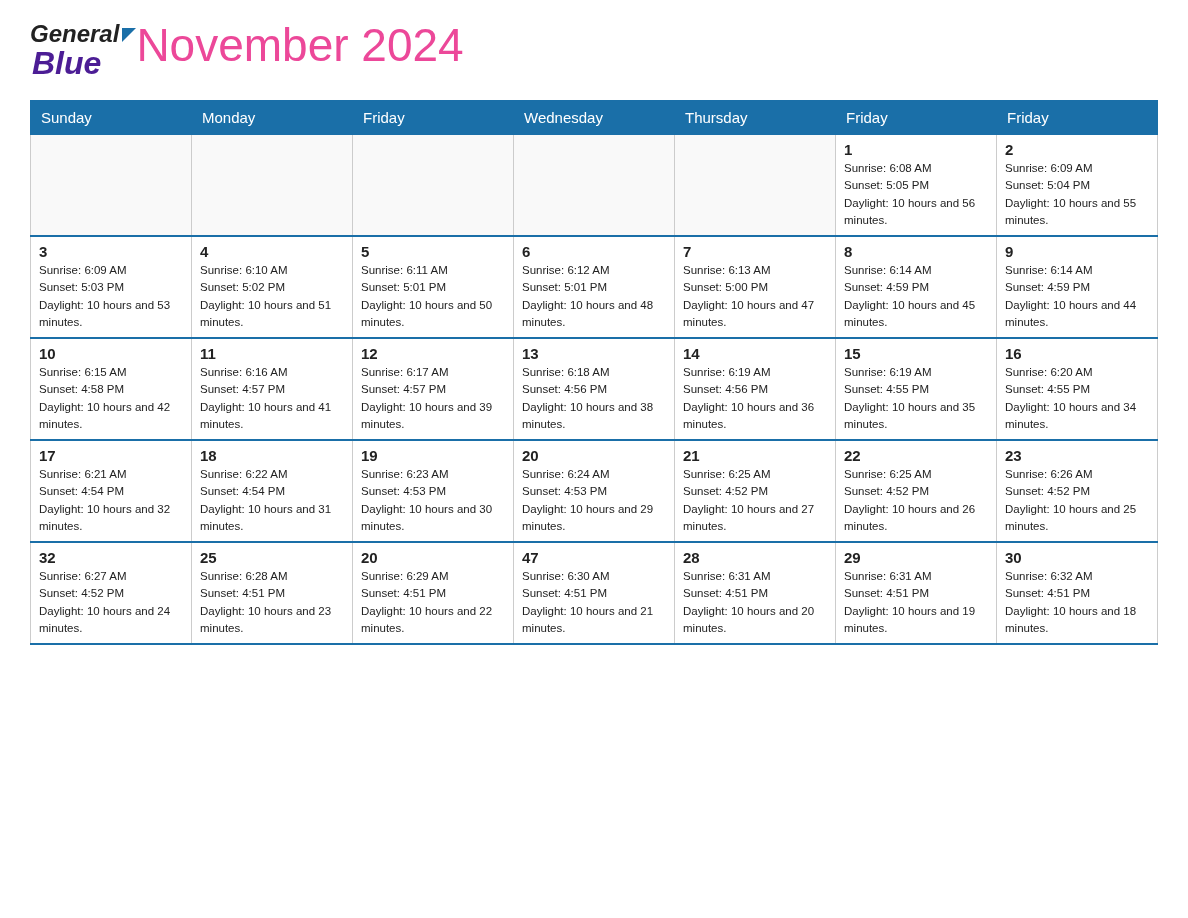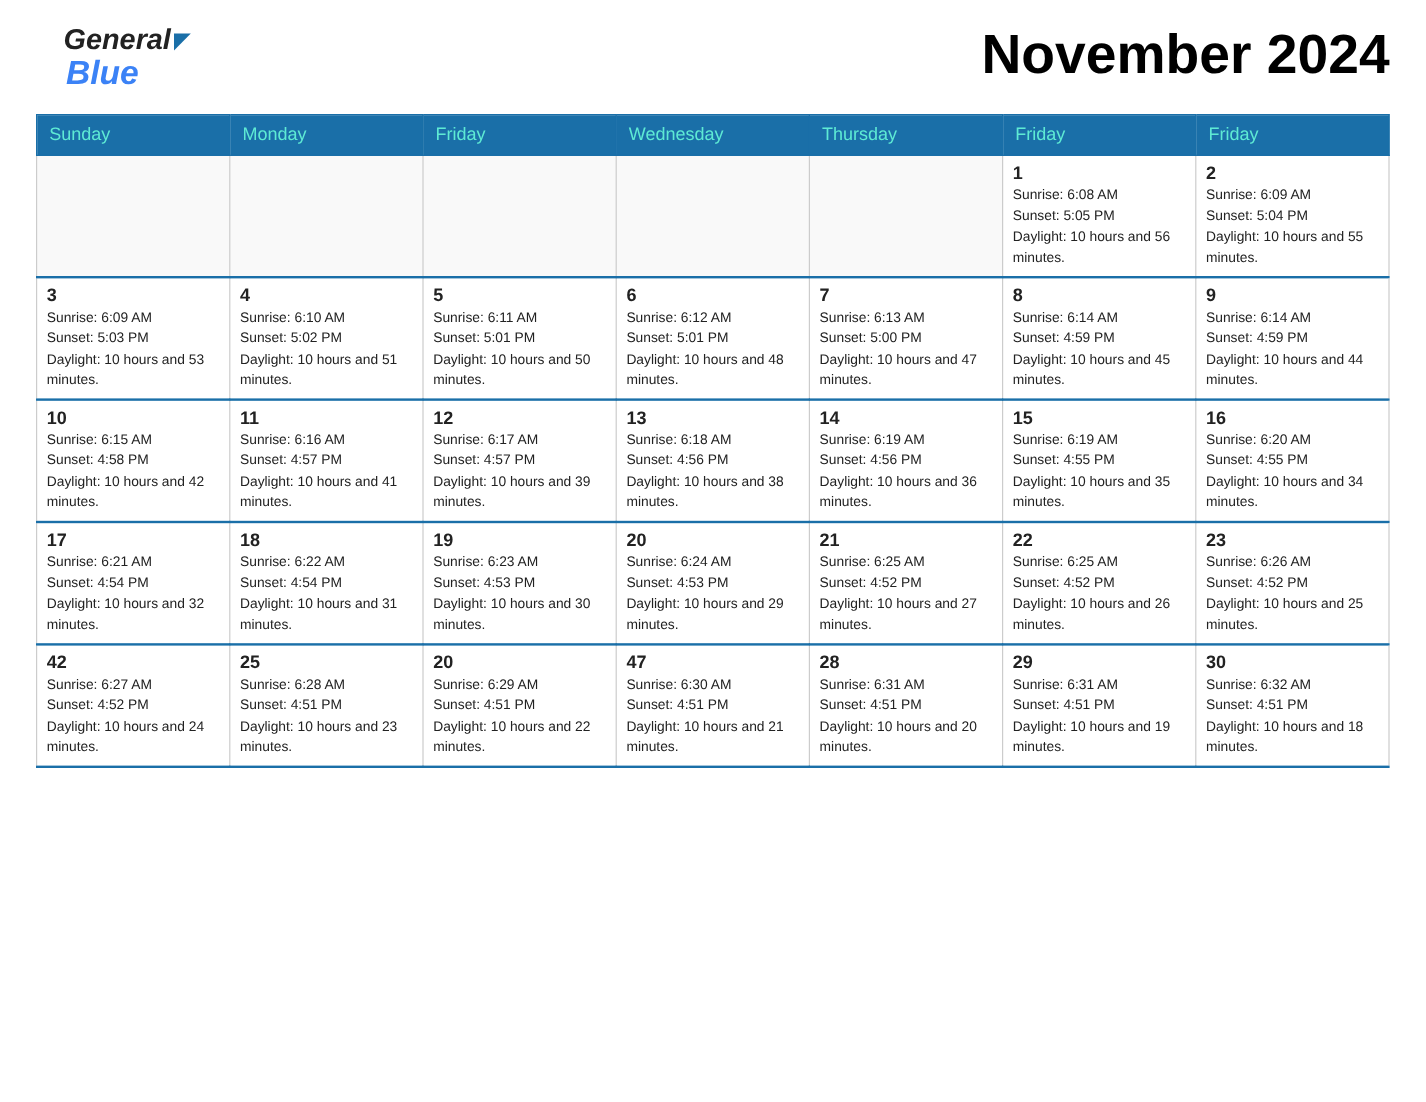--- a/index.html
+++ b/index.html
@@ -4,46 +4,44 @@
   <style>
     * { box-sizing: border-box; margin: 0; padding: 0; }
     body {
       font-family: Arial, sans-serif;
       background: #ffffff;
       padding: 20px 30px;
       color: #222;
     }
     .header {
       display: flex;
-      justify-content: space-between;
       align-items: flex-start;
       margin-bottom: 18px;
-      margin-left: 23px;
     }
     .title-block {
       text-align: right;
     }
     .month-title {
       font-size: 46px;
-      font-weight: 700;
-      color: #000000;
+      font-weight: 400;
+      color: #ec4899;
       line-height: 1.1;
     }
     .location-title {
       font-size: 20px;
       color: #444;
       margin-top: 4px;
     }
     table {
       width: 100%;
       border-collapse: collapse;
     }
     thead tr th {
       background-color: #1a6fa8;
-      color: #5eead4;
+      color: #ffffff;
       font-size: 15px;
       font-weight: normal;
       padding: 8px 10px;
       text-align: left;
       border: 1px solid #1a6fa8;
     }
     tbody tr td {
       border: 1px solid #ccc;
       vertical-align: top;
       padding: 6px 8px;
@@ -88,23 +86,23 @@
       display: inline-block;
       width: 0;
       height: 0;
       border-style: solid;
       border-width: 14px 14px 0 0;
       border-color: #1a6fa8 transparent transparent transparent;
       margin-left: 3px;
       margin-bottom: -2px;
     }
     .logo-line2 {
-      font-size: 28px;
+      font-size: 32px;
       font-weight: bold;
-      color: #3b82f6;
+      color: #4c1d95;
       font-style: italic;
       margin-top: -3px;
       margin-left: 2px;
     }
   </style>
 </head>
 <body>
 
 <div class="header">
   <div class="logo-wrap">
@@ -232,21 +230,21 @@
           <span class="day-num">22</span>
           <div class="day-info">Sunrise: 6:25 AM<br>Sunset: 4:52 PM<br>Daylight: 10 hours and 26 minutes.</div>
         </td>
         <td>
           <span class="day-num">23</span>
           <div class="day-info">Sunrise: 6:26 AM<br>Sunset: 4:52 PM<br>Daylight: 10 hours and 25 minutes.</div>
         </td>
       </tr>
       <tr>
         <td>
-          <span class="day-num">42</span>
+          <span class="day-num">32</span>
           <div class="day-info">Sunrise: 6:27 AM<br>Sunset: 4:52 PM<br>Daylight: 10 hours and 24 minutes.</div>
         </td>
         <td>
           <span class="day-num">25</span>
           <div class="day-info">Sunrise: 6:28 AM<br>Sunset: 4:51 PM<br>Daylight: 10 hours and 23 minutes.</div>
         </td>
         <td>
           <span class="day-num">20</span>
           <div class="day-info">Sunrise: 6:29 AM<br>Sunset: 4:51 PM<br>Daylight: 10 hours and 22 minutes.</div>
         </td>

